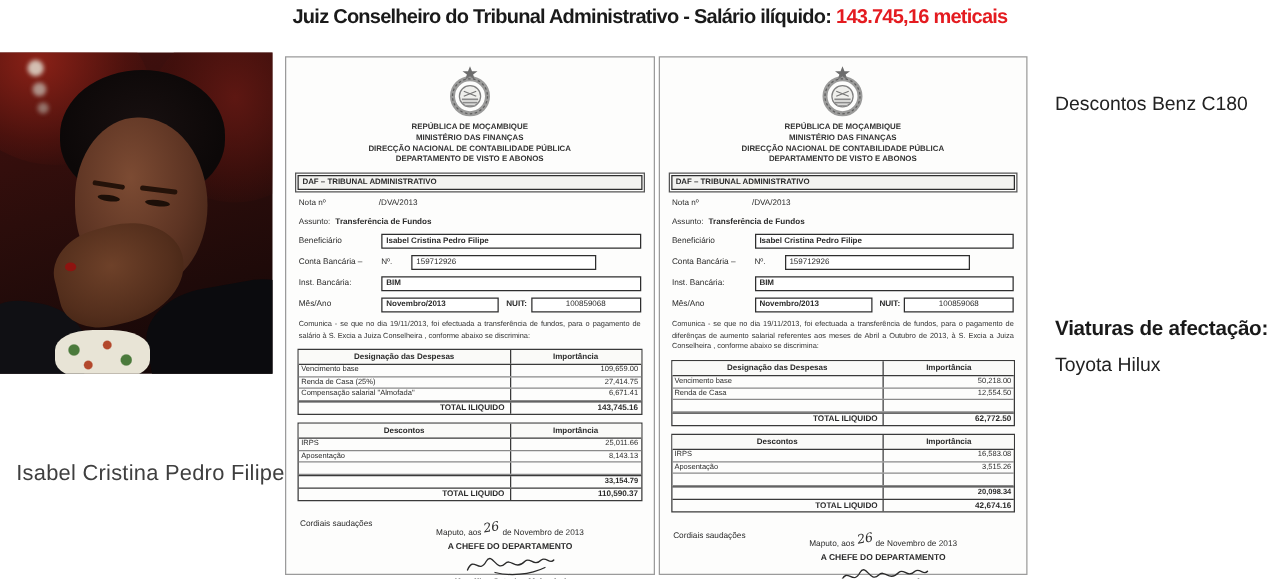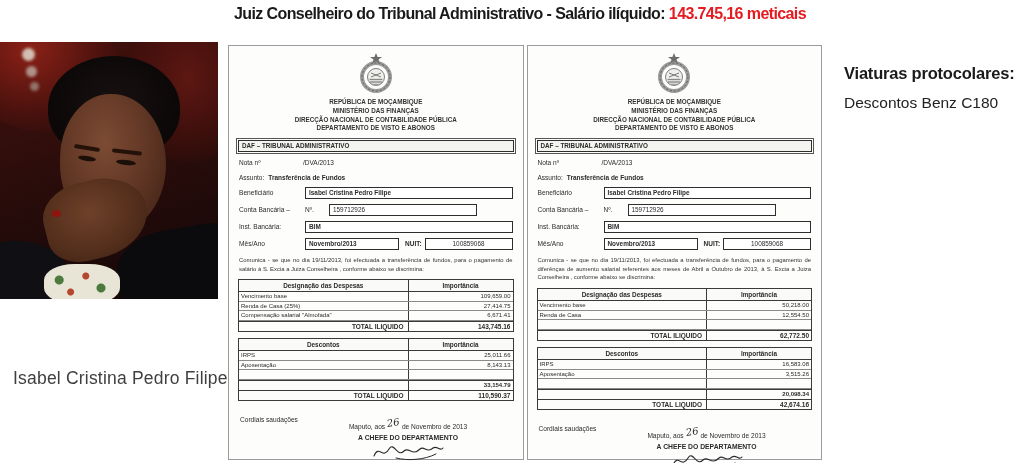--- a/index.html
+++ b/index.html
@@ -389,17 +389,20 @@
             <path d="M26 16 C38 19, 54 18, 66 12" fill="none" stroke="#2a2a2a" stroke-width="1" stroke-linecap="round"></path>
           </svg>
 
         </div>
       </div>
 
     </section>
   </div>
 
   <div class="cars" id="cars-protocol" style="position:absolute;top:64px;">
-    <div class="clab">Viaturas protocolares:</div>
     <div class="cval">Descontos Benz C180</div>
   </div>
+  <div class="cars" id="cars-assigned" style="position:absolute;top:254px;">
+    <div class="clab">Viaturas de afectação:</div>
+    <div class="cval">Toyota Hilux</div>
+  </div>
 
 </div>
 
 </body></html>

